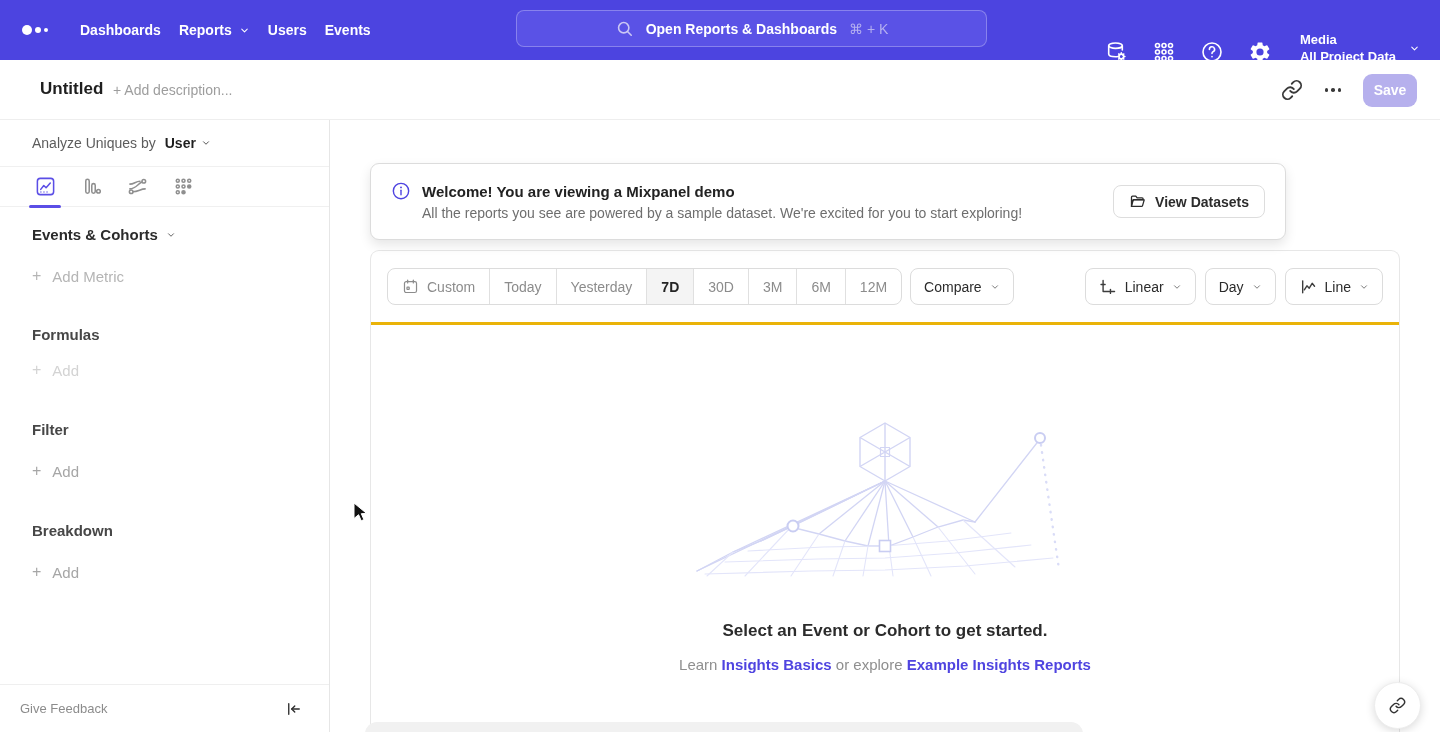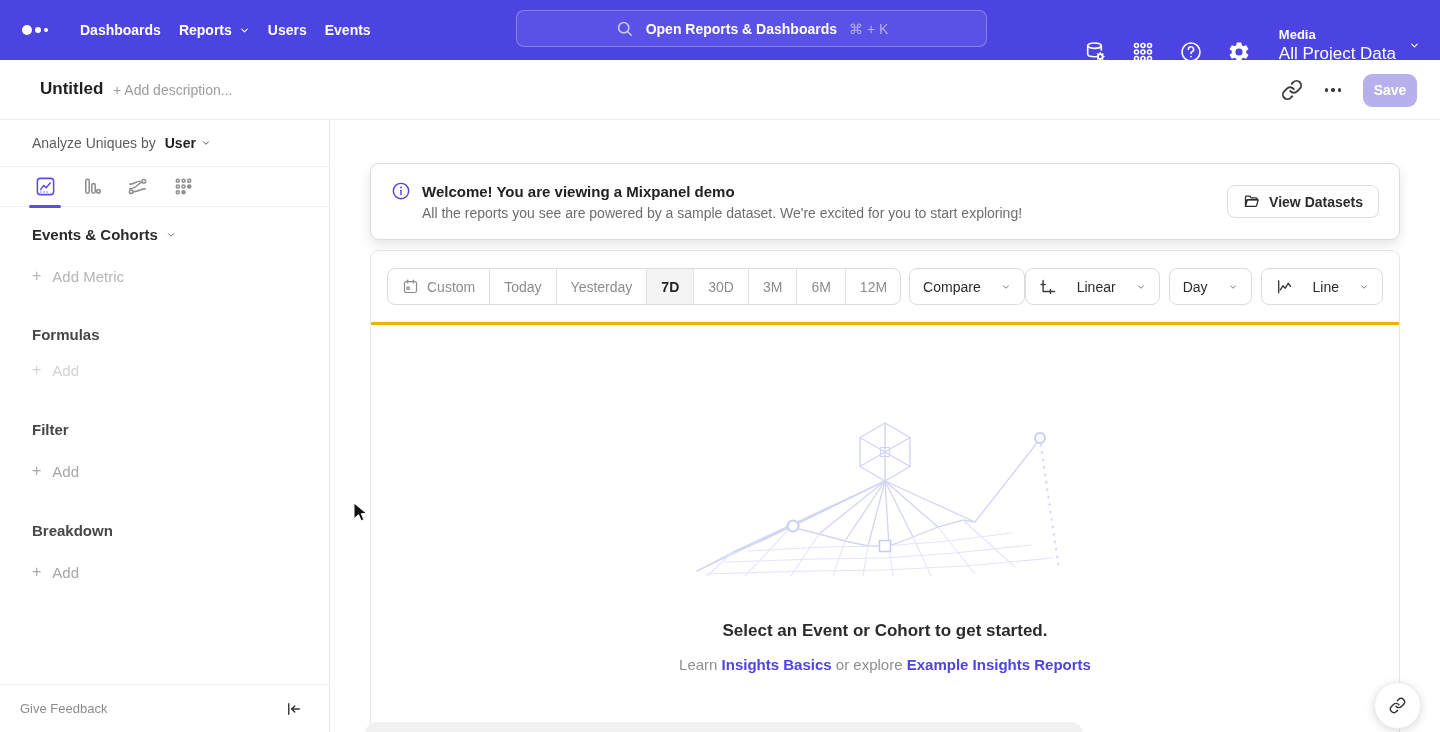--- a/index.html
+++ b/index.html
@@ -18,21 +18,21 @@
             border-radius:8px; display:flex; align-items:center; justify-content:center; gap:12px; font-size:14px; cursor:text; }
   .search svg { width:19px; height:19px; stroke:#CBC7F4; fill:none; stroke-width:2; stroke-linecap:round; }
   .search .ph { font-weight:600; color:#fff; }
   .search .sc { color:#B4AFF0; }
   .topnav-right { position:absolute; right:20px; top:0; height:64px; display:flex; align-items:flex-end; gap:24px; }
   .tn-icon { width:24px; height:24px; cursor:pointer; }
   .tn-icon svg { width:24px; height:24px; stroke:#fff; fill:none; stroke-width:1.6; stroke-linecap:round; stroke-linejoin:round; }
   .project { display:flex; align-items:center; gap:13px; cursor:pointer; margin-left:4px; }
   .project .lines { display:flex; flex-direction:column; gap:2px; }
   .project .name { font-size:13px; font-weight:700; }
-  .project .scope { font-size:17px; font-weight:400; }
+  .project .scope { font-size:13px; font-weight:700; }
 
   
   .report-header { position:absolute; top:60px; left:0; right:0; height:60px; background:#fff; border-bottom:1px solid #eeeeee; z-index:10;padding-left:22px; }
   .rh-title { position:absolute; left:40px; top:19px; font-size:17px; font-weight:700; color:#1f1f1f; }
   .rh-desc { position:absolute; left:113px; top:22px; font-size:14px; color:#9d9d9d; cursor:text; }
   .rh-right { position:absolute; right:23px; top:0; height:60px; display:flex; align-items:center; gap:22px; }
   .icon-btn { width:22px; height:22px; cursor:pointer; color:#3a3a3a; }
   .icon-btn svg { width:100%; height:100%; stroke:currentColor; fill:none; stroke-width:2; stroke-linecap:round; stroke-linejoin:round; }
   .dots3 { display:flex; gap:3px; align-items:center; cursor:pointer; height:22px; }
   .dots3 i { width:3.5px; height:3.5px; border-radius:50%; background:#3a3a3a; }
@@ -57,39 +57,39 @@
   .add-normal { color:#a6a6a6; }
   .sb-section { margin:41px 0 0 32px; font-size:15px; font-weight:700; color:#474747; }
   .mt18 { margin-top:18px; } .mt24 { margin-top:24px; } .mt42 { margin-top:42px; }
   .feedback-row { position:absolute; left:0; right:0; bottom:0; height:48px; border-top:1px solid #efefef; display:flex; align-items:center; justify-content:space-between; padding:0 26px 0 20px; }
   .feedback-label { font-size:13px; color:#8c8c8c; cursor:pointer; }
   .collapse-btn { width:18px; height:18px; cursor:pointer; }
   .collapse-btn svg { width:18px; height:18px; stroke:#2d2d2d; fill:none; stroke-width:1.8; stroke-linecap:round; stroke-linejoin:round; }
 
   
   .main { position:absolute; left:330px; top:120px; right:0; bottom:0; background:#fff; }
-  .banner { position:absolute; left:40px; top:43px; width:1030px; height:77px; background:#fff; border:1px solid #dcdcdc; border-radius:9px;
+  .banner { position:absolute; left:40px; top:43px; width:916px; height:77px; background:#fff; border:1px solid #dcdcdc; border-radius:9px;
             box-shadow:0 5px 12px rgba(0,0,0,.10); display:flex; align-items:center; padding:0 20px; z-index:3; }
   .banner-icon { width:20px; height:20px; margin-right:11px; align-self:flex-start; margin-top:17px; }
   .banner-icon svg { width:20px; height:20px; stroke:#4F44E0; fill:none; stroke-width:1.7; stroke-linecap:round; }
   .banner-text .b-title { font-size:15px; font-weight:700; color:#222; }
   .banner-text .b-sub { font-size:14px; color:#6e6e6e; margin-top:5px; }
   .view-datasets { margin-left:auto; height:33px; background:#fff; border:1px solid #ddd; border-radius:8px; display:flex; align-items:center; gap:9px;
                    padding:0 15px; font-size:14px; font-weight:600; color:#2c2c2c; cursor:pointer; }
   .view-datasets svg { width:17px; height:17px; stroke:#2c2c2c; fill:none; stroke-width:1.8; stroke-linejoin:round; }
 
   .chart-card { position:absolute; left:40px; top:130px; width:1030px; bottom:0; background:#fff; border:1px solid #e7e7e7; border-bottom:none;
                 border-radius:9px 9px 0 0; z-index:1; }
   .toolbar { height:74px; display:flex; align-items:center; padding:0 16px; border-bottom:3px solid #eab308; }
   .seg { display:flex; height:37px; border:1px solid #dcdcdc; border-radius:8px; overflow:hidden; background:#fff; }
   .seg-item { display:flex; align-items:center; gap:8px; padding:0 14px; font-size:14px; color:#8c8c8c; border-right:1px solid #e0e0e0; cursor:pointer; white-space:nowrap; }
   .seg-item:last-child { border-right:none; }
   .seg-item.active { background:#f4f4f4; color:#242424;font-weight:bold; }
   .seg-item svg { width:17px; height:17px; stroke:#8c8c8c; fill:none; stroke-width:1.7; stroke-linecap:round; stroke-linejoin:round; }
-  .tool-btn { height:37px; background:#fff; border:1px solid #dcdcdc; border-radius:8px; display:flex; align-items:center; gap:20px; padding:0 13px;
+  .tool-btn { height:37px; background:#fff; border:1px solid #dcdcdc; border-radius:8px; display:flex; align-items:center; gap:8px; padding:0 13px;
               font-size:14px; color:#2b2b2b; cursor:pointer; white-space:nowrap; }
   .tool-btn .chev { color:#6f6f6f; width:10px; height:10px; }
   .tool-btn svg.glyph { width:18px; height:18px; stroke:#3c3c3c; fill:none; stroke-width:1.7; stroke-linecap:round; stroke-linejoin:round; }
   .ml8 { margin-left:8px; }
   .toolbar-right { margin-left:auto; display:flex; gap:9px; }
 
   .empty-state { position:absolute; top:168px; left:0; right:0; display:flex; flex-direction:column; align-items:center; }
   .empty-title { margin-top:44px; font-size:17px; font-weight:700; color:#2b2b2b; }
   .empty-links { margin-top:15px; font-size:15px; color:#8f8f8f; }
   .empty-links a { color:#4F44E0; font-weight:700; text-decoration:none; cursor:pointer; }

